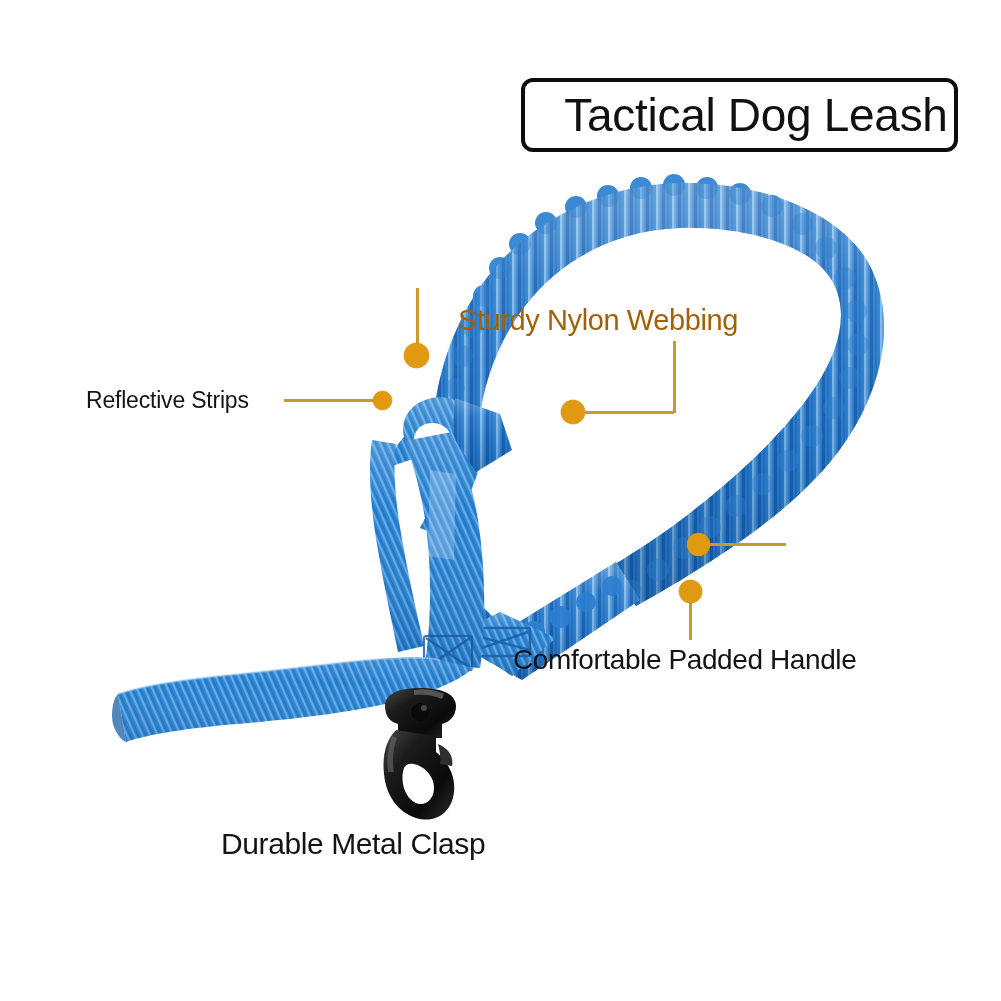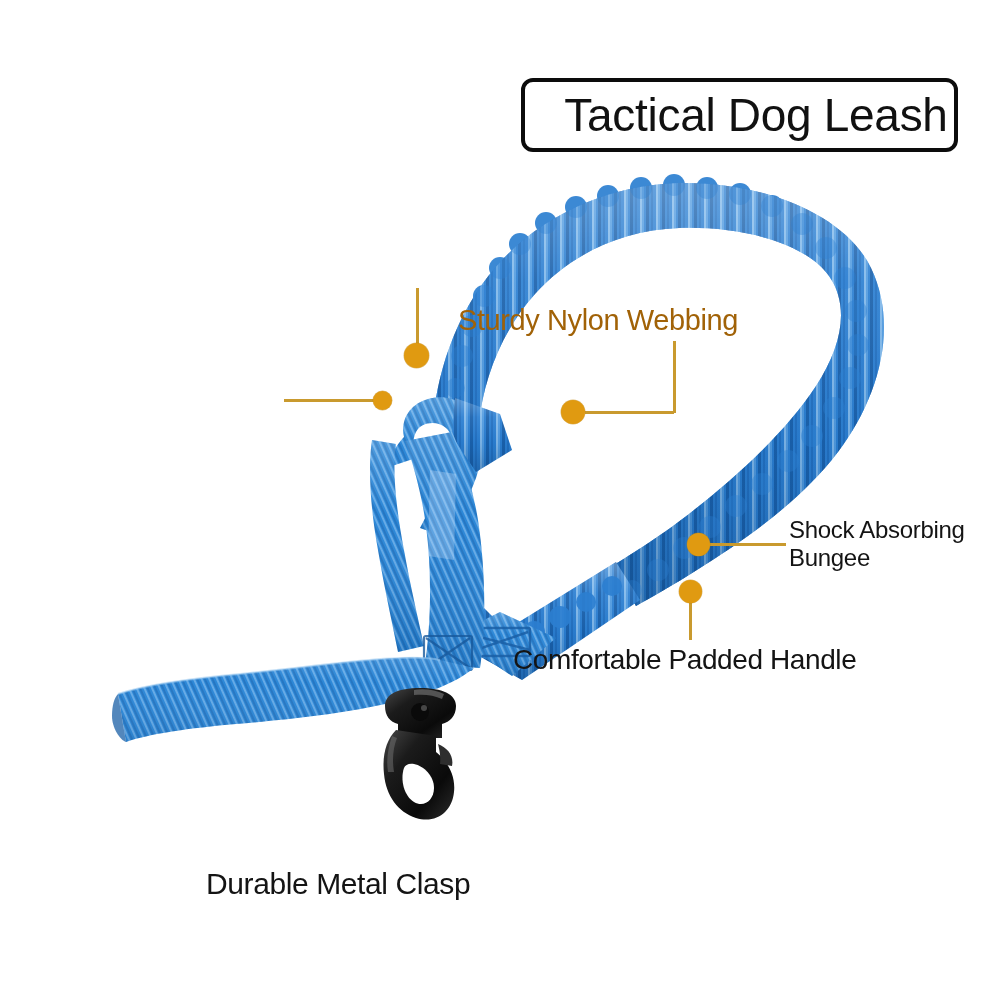--- a/index.html
+++ b/index.html
@@ -28,21 +28,21 @@
 
   
   .lbl{ position:absolute; color:#141414; white-space:nowrap; line-height:1.18; }
   .lbl.bold{ font-weight:700; }
 
   #lbl-traffic{ left:299px; top:252px; font-size:25px; font-weight:700; letter-spacing:-0.2px;}
   #lbl-reflect{ left:86px;  top:387px; font-size:23px; letter-spacing:-0.2px;}
   #lbl-sturdy { left:458px; top:303px; font-size:29px; letter-spacing:-0.4px;}
   #lbl-shock  { left:789px; top:516px; font-size:24px; letter-spacing:-0.3px; white-space:normal; width:205px;}
   #lbl-padded { left:489px; top:643px; font-size:28px; letter-spacing:-0.4px;margin-left:24px;}
-  #lbl-clasp  { left:206px; top:826px; font-size:30px; letter-spacing:-0.4px;margin-top:40px;}
+  #lbl-clasp  { left:221px; top:826px; font-size:30px; letter-spacing:-0.4px;}
 
   
   .dot{
     position:absolute; border-radius:50%;
     background:#e09a11;
     box-shadow:0 0 0 0.5px rgba(190,130,10,.55);
   }
   .seg{ position:absolute; background:#c99a2e; }
   .seg.h{ height:3px; }
   .seg.v{ width:3px; }
@@ -302,29 +302,29 @@
     </g>
   </svg>
 
   <div class="title-box" style="border-color: rgb(12, 12, 12);">
     <span class="title-text">Tactical Dog Leash</span>
   </div>
 
   <div class="seg v" style="left: 416px; top: 288px; height: 64px; background: rgb(201, 154, 46);"></div>
   <div class="dot" style="left: 404px; top: 343px; width: 25px; height: 25px; background: rgb(224, 154, 17);"></div>
 
+  <div class="lbl" id="lbl-reflect" style="color: rgb(20, 20, 20);">Reflective Strips</div>
   <div class="seg h" style="left: 284px; top: 399px; width: 98px; background: rgb(201, 154, 46);"></div>
   <div class="dot" style="left: 373px; top: 391px; width: 19px; height: 19px; background: rgb(224, 154, 17);"></div>
 
   <div class="lbl" id="lbl-sturdy" style="color: #a16207;">Sturdy Nylon Webbing</div>
   <div class="seg v" style="left: 673px; top: 341px; height: 72px; background: rgb(201, 154, 46);"></div>
   <div class="seg h" style="left: 585px; top: 411px; width: 89px; background: rgb(201, 154, 46);"></div>
   <div class="dot" style="left: 561px; top: 400px; width: 24px; height: 24px; background: rgb(224, 154, 17);"></div>
 
-  <div class="lbl" id="lbl-shock" style="color: rgb(20, 20, 20);">Shock Absorbing Bungee</div>
   <div class="seg h" style="left: 709px; top: 543px; width: 77px; background: rgb(201, 154, 46);"></div>
   <div class="dot" style="left: 687px; top: 533px; width: 23px; height: 23px; background: rgb(224, 154, 17);"></div>
 
   <div class="lbl" id="lbl-padded" style="color: rgb(20, 20, 20);">Comfortable Padded Handle</div>
   <div class="seg v" style="left: 689px; top: 600px; height: 40px; background: rgb(201, 154, 46);"></div>
   <div class="dot" style="left: 679px; top: 580px; width: 23px; height: 23px; background: rgb(224, 154, 17);"></div>
 
   <div class="lbl" id="lbl-clasp" style="color: rgb(20, 20, 20);">Durable Metal Clasp</div>
 
 </div>

